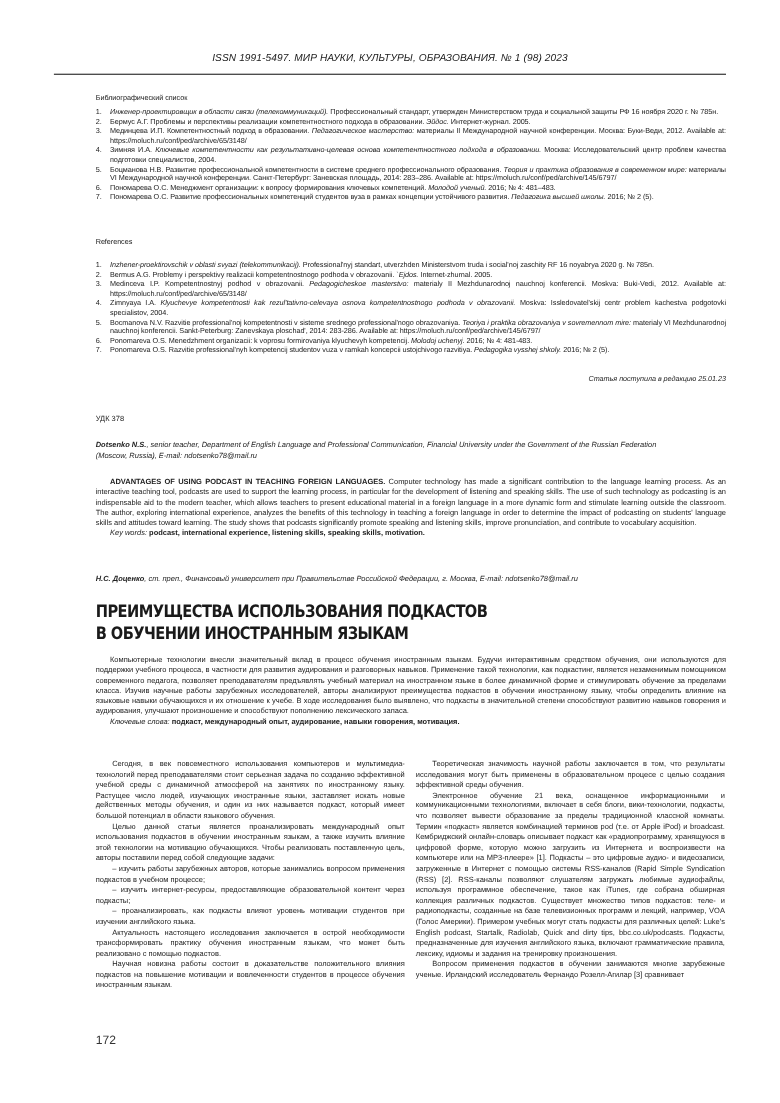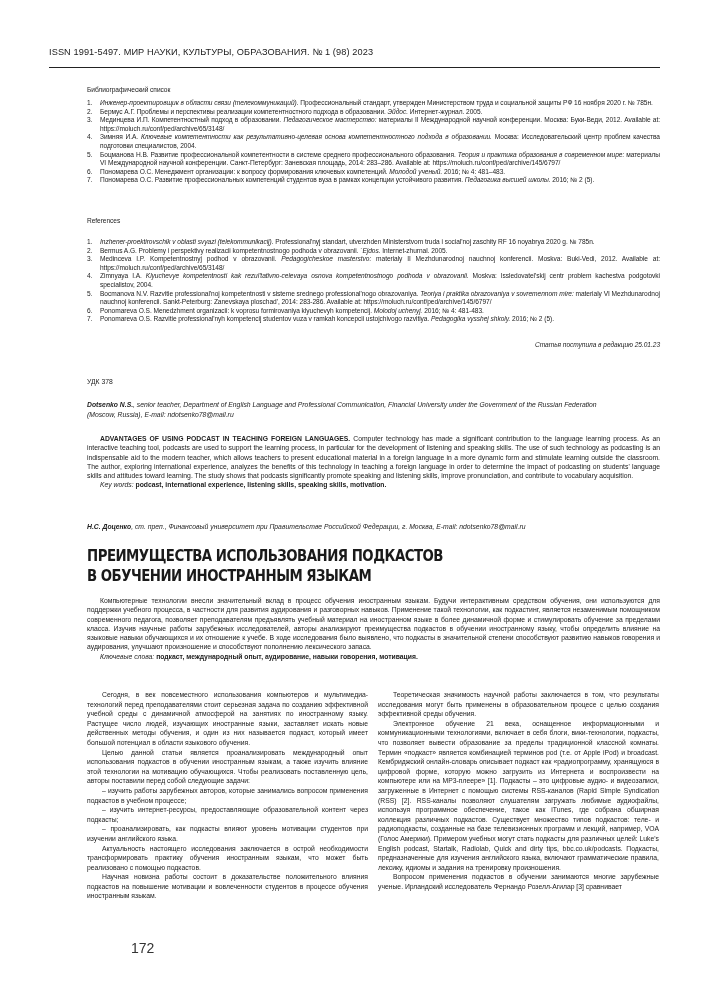--- a/index.html
+++ b/index.html
@@ -1,20 +1,20 @@
 <!DOCTYPE html>
 <html><head>
 <meta charset="utf-8">
 <style>
   html, body { margin: 0; padding: 0; background: #ffffff; }
   body { width: 709px; height: 1003px; position: relative; overflow: hidden;
          font-family: "Liberation Sans", sans-serif; color: #222; }
   .page { position: absolute; left: 49px; top: 0; width: 611px; }
-  .header { position: absolute; top: 47px; left: 0; width: 611px; 
-            font-size: 9.2px; letter-spacing: 0.1px; color: #1a1a1a; }
+  .header { position: absolute; top: 47px; left: 0; width: 611px; text-align: center;
+            font-size: 9.2px; letter-spacing: 0.1px; color: #1a1a1a; font-style: italic; }
   .header-rule { position: absolute; top: 67px; left: 0; width: 611px; height: 0;
                  border-top: 1px solid #222; }
   .small { font-size: 6.6px; line-height: 8.6px; letter-spacing: -0.05px; }
   .biblio-title { position: absolute; top: 86px; left: 38px; }
   .reflist { position: absolute; left: 38px; width: 573px; margin: 0; padding: 0; list-style: none; }
   .reflist li { position: relative; padding-left: 13px; text-align: justify; }
   .reflist li .num { position: absolute; left: 0; top: 0; }
   .ru-list { top: 99px; }
   .refs-title { position: absolute; top: 217px; left: 38px; }
   .en-list { top: 238px; }
@@ -24,21 +24,21 @@
   .abstract-en { position: absolute; top: 434px; left: 38px; width: 573px; font-size: 6.8px; line-height: 9.3px; text-align: justify; }
   .indent { text-indent: 13px; }
   .author-ru { position: absolute; top: 523px; left: 38px; width: 573px; font-style: italic; font-size: 6.8px; }
   .title-ru { position: absolute; top: 547px; left: 38px; font-family: "DejaVu Sans", sans-serif; font-weight: bold;
               font-size: 15.5px; line-height: 19.5px; letter-spacing: -0.6px; color: #1a1a1a; transform: scaleX(0.86); transform-origin: left top; }
   .abstract-ru { position: absolute; top: 596px; left: 38px; width: 573px; font-size: 6.8px; line-height: 9.3px; text-align: justify; }
   .col { position: absolute; top: 690px; width: 281px; font-size: 6.8px; line-height: 9.6px; text-align: justify; }
   .col-left { left: 38px; }
   .col-right { left: 329px; }
   .col p { margin: 0; text-indent: 15px; }
-  .page-num { position: absolute; top: 940px; left: 38px; font-size: 14px; color: #333; margin-left: 44px; }
+  .page-num { position: absolute; top: 940px; left: 38px; font-size: 11px; color: #333; }
   b { font-weight: bold; }
   i { font-style: italic; }
 </style>
 </head>
 <body>
 
 <div class="page">
 
   <div class="header">ISSN 1991-5497. МИР НАУКИ, КУЛЬТУРЫ, ОБРАЗОВАНИЯ.   № 1 (98) 2023</div>
   <div class="header-rule"></div>

